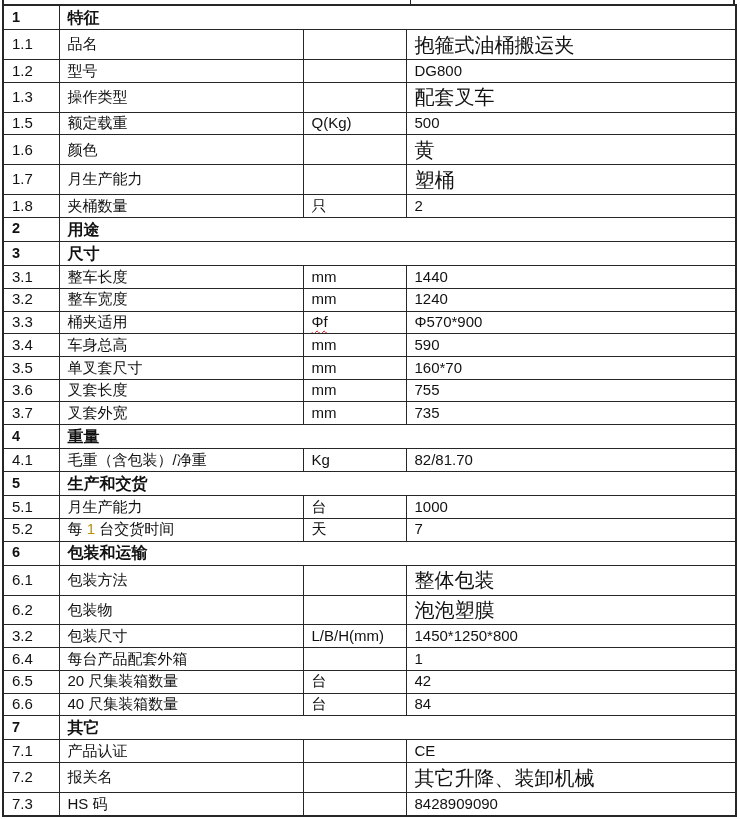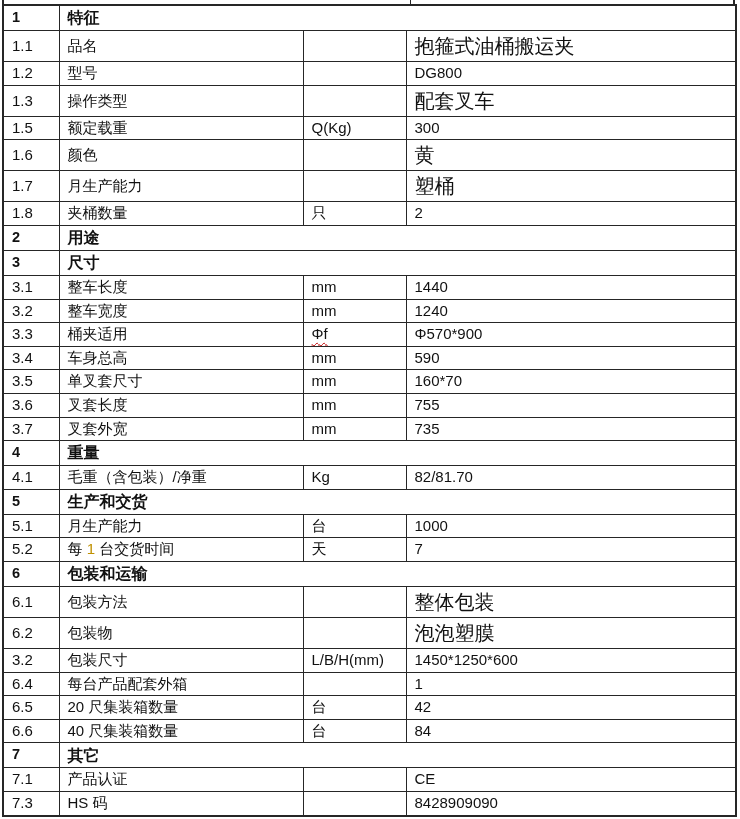--- a/index.html
+++ b/index.html
@@ -107,21 +107,21 @@
         <tr>
           <td class="c-no">1.3</td>
           <td class="c-label">操作类型</td>
           <td class="c-unit"></td>
           <td class="c-value cjk">配套叉车</td>
         </tr>
         <tr>
           <td class="c-no">1.5</td>
           <td class="c-label">额定载重</td>
           <td class="c-unit"><span>Q(Kg)</span></td>
-          <td class="c-value">300</td>
+          <td class="c-value">500</td>
         </tr>
         <tr>
           <td class="c-no">1.6</td>
           <td class="c-label">颜色</td>
           <td class="c-unit"></td>
           <td class="c-value cjk">黄</td>
         </tr>
         <tr>
           <td class="c-no">1.7</td>
           <td class="c-label">月生产能力</td>
@@ -223,21 +223,21 @@
         <tr>
           <td class="c-no">6.2</td>
           <td class="c-label">包装物</td>
           <td class="c-unit"></td>
           <td class="c-value cjk">泡泡塑膜</td>
         </tr>
         <tr>
           <td class="c-no">3.2</td>
           <td class="c-label">包装尺寸</td>
           <td class="c-unit"><span>L/B/H(mm)</span></td>
-          <td class="c-value">1450*1250*600</td>
+          <td class="c-value">1450*1250*800</td>
         </tr>
         <tr>
           <td class="c-no">6.4</td>
           <td class="c-label">每台产品配套外箱</td>
           <td class="c-unit"></td>
           <td class="c-value">1</td>
         </tr>
         <tr>
           <td class="c-no">6.5</td>
           <td class="c-label">20 尺集装箱数量</td>
@@ -252,20 +252,26 @@
         </tr>
         <tr class="section-row">
           <td class="c-no">7</td>
           <td class="c-label" colspan="3">其它</td>
         </tr>
         <tr>
           <td class="c-no">7.1</td>
           <td class="c-label">产品认证</td>
           <td class="c-unit"></td>
           <td class="c-value">CE</td>
+        </tr>
+        <tr>
+          <td class="c-no">7.2</td>
+          <td class="c-label">报关名</td>
+          <td class="c-unit"></td>
+          <td class="c-value cjk">其它升降、装卸机械</td>
         </tr>
         <tr>
           <td class="c-no">7.3</td>
           <td class="c-label">HS 码</td>
           <td class="c-unit"></td>
           <td class="c-value">8428909090</td>
         </tr>
       </tbody>
   </table>
 </div>

